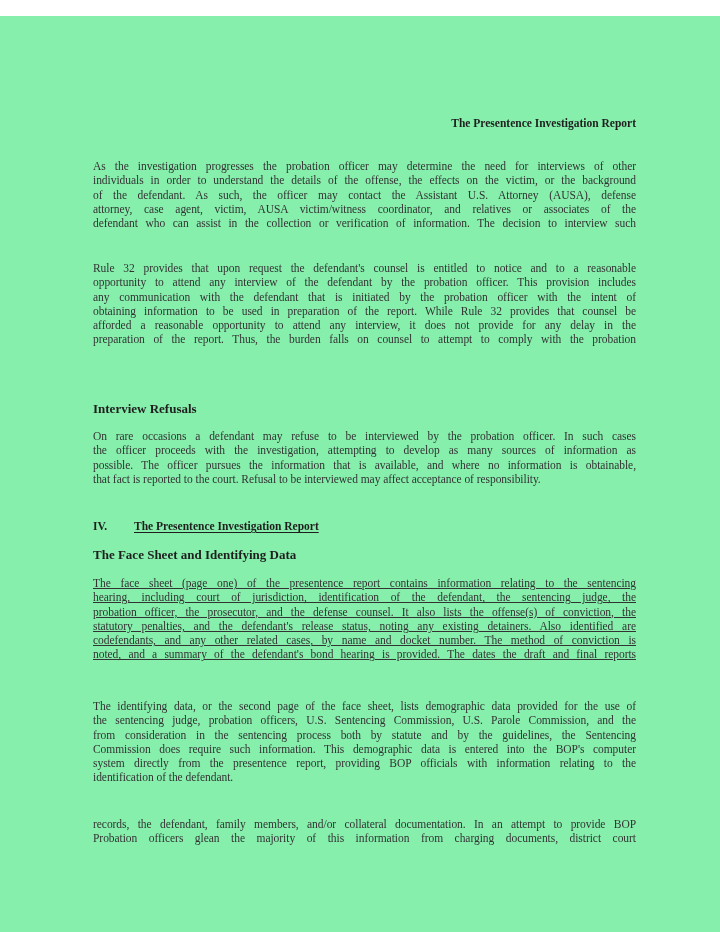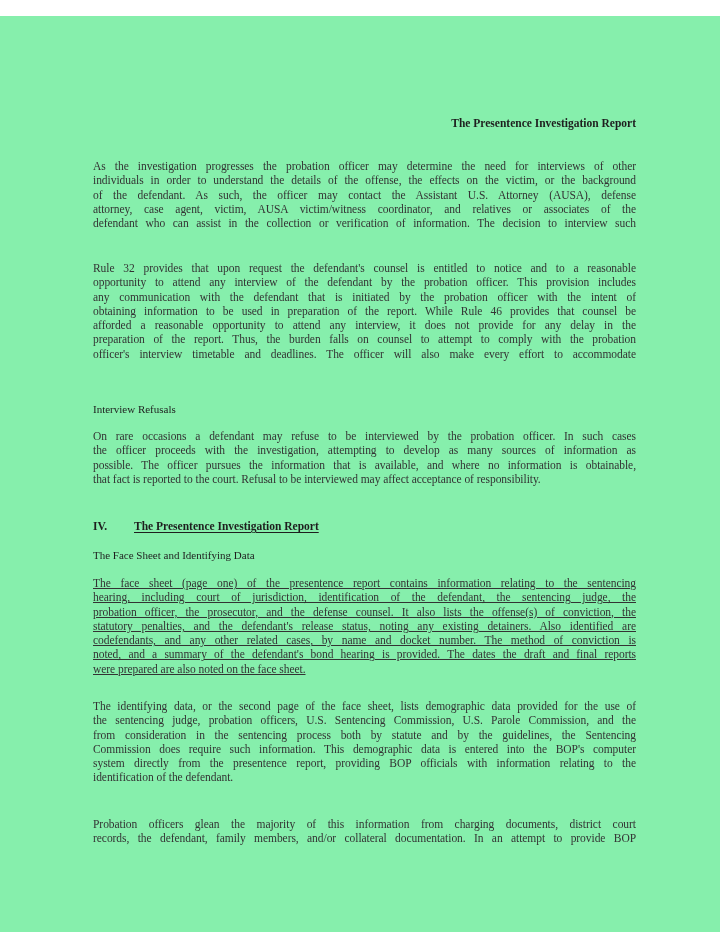--- a/index.html
+++ b/index.html
@@ -47,22 +47,22 @@
     text-align: justify;
     text-align-last: justify;
     white-space: nowrap;
     overflow: hidden;
   }
   .para .ln.last {
     text-align-last: left;
   }
   .subhead {
     left: 93px;
-    font-weight: normal;
-    font-size: 11px;
+    font-weight: bold;
+    font-size: 13px;
     line-height: 14px;
     color: #1e1e1e;
   }
   .section-num {
     left: 93px;
     font-weight: bold;
     font-size: 11.5px;
     line-height: 14px;
     color: #1e1e1e;
   }
@@ -88,24 +88,23 @@
     <span class="ln">individuals in order to understand the details of the offense, the effects on the victim, or the background</span>
     <span class="ln">of the defendant. As such, the officer may contact the Assistant U.S. Attorney (AUSA), defense</span>
     <span class="ln">attorney, case agent, victim, AUSA victim/witness coordinator, and relatives or associates of the</span>
     <span class="ln">defendant who can assist in the collection or verification of information. The decision to interview such</span>
   </div>
 
   <div class="abs para" style="top:245px;">
     <span class="ln">Rule 32 provides that upon request the defendant's counsel is entitled to notice and to a reasonable</span>
     <span class="ln">opportunity to attend any interview of the defendant by the probation officer. This provision includes</span>
     <span class="ln">any communication with the defendant that is initiated by the probation officer with the intent of</span>
-    <span class="ln">obtaining information to be used in preparation of the report.  While Rule 46 provides that counsel be</span>
+    <span class="ln">obtaining information to be used in preparation of the report.  While Rule 32 provides that counsel be</span>
     <span class="ln">afforded a reasonable opportunity to attend any interview, it does not provide for any delay in the</span>
     <span class="ln">preparation of the report.  Thus, the burden falls on counsel to attempt to comply with the probation</span>
-    <span class="ln">officer's interview timetable and deadlines. The officer will also make every effort to accommodate</span>
   </div>
 
   <div class="abs subhead" style="top:386px;">Interview Refusals</div>
 
   <div class="abs para" style="top:413px;">
     <span class="ln">On  rare occasions a defendant may refuse to be interviewed by the probation officer.  In such cases</span>
     <span class="ln">the officer proceeds with the investigation, attempting to develop as many sources of information as</span>
     <span class="ln">possible. The officer pursues the information that is available, and where no information is obtainable,</span>
     <span class="ln last">that fact is reported to the court.   Refusal to be interviewed may affect acceptance of responsibility.</span>
   </div>
@@ -115,30 +114,29 @@
 
   <div class="abs subhead" style="top:532px;">The Face Sheet and Identifying Data</div>
 
   <div class="abs para" style="top:560px;text-decoration:underline;">
     <span class="ln">The face sheet (page one) of the presentence report contains information relating to the sentencing</span>
     <span class="ln">hearing, including court of jurisdiction, identification of the defendant, the sentencing judge, the</span>
     <span class="ln">probation officer, the prosecutor, and the defense counsel.   It also lists the offense(s) of conviction, the</span>
     <span class="ln">statutory penalties, and the defendant's release status, noting any existing detainers.  Also identified are</span>
     <span class="ln">codefendants, and any other related cases, by name and docket number.  The method of conviction is</span>
     <span class="ln">noted, and a summary of the defendant's bond hearing is provided.  The dates the draft and final reports</span>
-    <span class="ln last">were prepared are also noted on the face sheet.</span>
   </div>
 
   <div class="abs para" style="top:683px;">
     <span class="ln">The identifying data, or the second page of the face sheet, lists demographic data provided for the use of</span>
     <span class="ln">the sentencing judge, probation officers, U.S. Sentencing Commission, U.S. Parole Commission, and the</span>
     <span class="ln">from consideration in the sentencing process both by statute and by the guidelines, the Sentencing</span>
     <span class="ln">Commission does require such information.  This demographic data is entered into the BOP's computer</span>
     <span class="ln">system directly from the presentence report, providing BOP officials with information relating to the</span>
     <span class="ln last">identification of the defendant.</span>
   </div>
 
   <div class="abs para" style="top:801px;">
+    <span class="ln">records, the defendant, family members, and/or collateral documentation.   In an attempt to provide BOP</span>
     <span class="ln">Probation officers glean the majority of this information from charging documents, district court</span>
-    <span class="ln">records, the defendant, family members, and/or collateral documentation.   In an attempt to provide BOP</span>
   </div>
 
 </div>
 
 </body></html>

